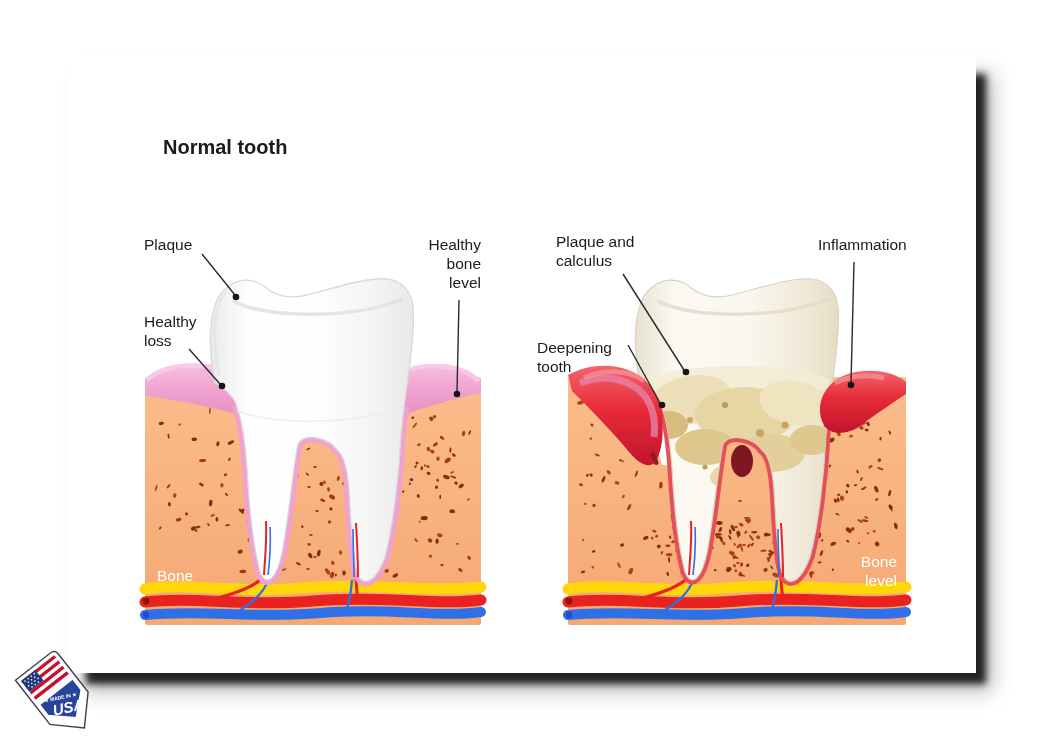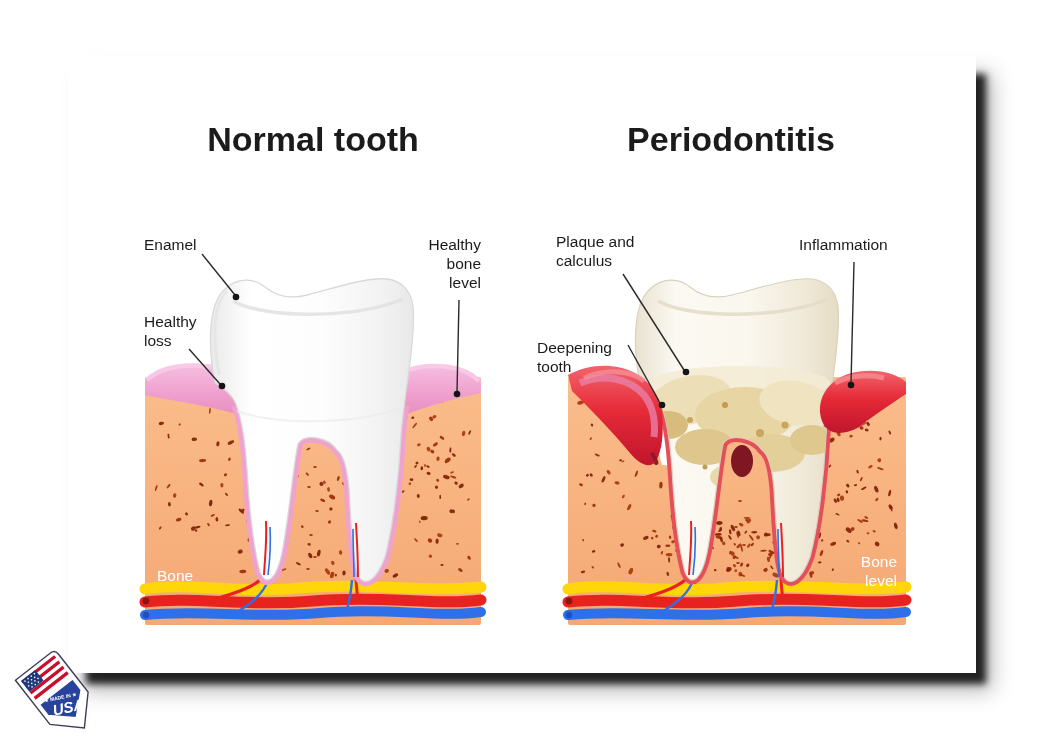--- a/index.html
+++ b/index.html
@@ -1,22 +1,22 @@
 <!DOCTYPE html>
 <html style="--c-label_text: #1b1b1b; --c-bone_label_text: #ffffff; --c-bone: #F8B37E; --c-bone_speckle: #93270A; --c-gum_pink: #F0A2CF; --c-gum_red: #E8323E; --c-pocket_maroon: #7E1722; --c-tooth_white: #FAFAFA; --c-tooth_cream: #F5EFE1; --c-plaque_tan: #E6D3A2; --c-vessel_yellow: #FFD60A; --c-vessel_red: #E8231F; --c-vessel_blue: #2F6FE8; --c-badge_blue: #27439B; --c-badge_red: #C8102E;"><head>
 <meta charset="utf-8">
 <style>
   html,body{margin:0;padding:0;background:#fff;}
   #page{position:relative;width:1050px;height:750px;background:#fff;overflow:hidden;
         font-family:"Liberation Sans",sans-serif;}
   .card{position:absolute;left:68px;top:55px;width:908px;height:618px;background:#fff;z-index:1;
         box-shadow:14px 15px 7px -4px rgba(0,0,0,0.82), 16px 18px 20px 0 rgba(0,0,0,0.28);}
   .diagram-svg{position:absolute;z-index:2;}
-  .title{position:absolute;z-index:3;font-weight:700;font-size:34px;line-height:30px;
-         color:#1b1b1b;text-align:center;width:300px;}
+  .title{position:absolute;z-index:3;font-weight:700;font-size:20px;line-height:30px;
+         color:#1b1b1b;width:300px;margin-top:8px;}
   .lbl{position:absolute;z-index:3;font-size:15.5px;line-height:19px;color:var(--c-label_text,#1b1b1b);}
   .lbl.white{color:var(--c-bone_label_text,#fff);}
   .lbl.right{text-align:right;}
   .line{stroke:#2a2a2a;stroke-width:1.4;fill:none;}
   .dot{fill:#151515;}
   .badge-svg{position:absolute;left:4px;top:644px;z-index:6;}
 </style>
 </head>
 <body>
 
@@ -573,43 +573,42 @@
       <line class="line" x1="83" y1="59" x2="144" y2="155"></line>
       <circle class="dot" cx="146" cy="157" r="3.3"></circle>
       <line class="line" x1="314" y1="47" x2="311" y2="168"></line>
       <circle class="dot" cx="311" cy="170" r="3.3"></circle>
       <line class="line" x1="88" y1="130" x2="120" y2="188"></line>
       <circle class="dot" cx="122" cy="190" r="3.3"></circle>
     </g>
   </svg>
 
   <div class="title" style="left:163px;top:124px">Normal tooth</div>
-  <div class="title" style="left:581px;top:124px">Periodontitis</div>
-
-  <div class="lbl" style="left:144px;top:235px">Enamel</div>
+
+  <div class="lbl" style="left:144px;top:235px">Plaque</div>
 
   <div class="lbl" style="left:144px;top:312px">
     <div>Healthy</div>
     <div>loss</div>
   </div>
 
   <div class="lbl right" style="left:401px;top:235px;width:80px">
     <div>Healthy</div>
     <div>bone</div>
     <div>level</div>
   </div>
 
   <div class="lbl white" style="left:157px;top:566px">Bone</div>
 
   <div class="lbl" style="left:556px;top:232px">
     <div>Plaque and</div>
     <div>calculus</div>
   </div>
 
-  <div class="lbl" style="left:799px;top:235px">Inflammation</div>
+  <div class="lbl" style="left:818px;top:235px">Inflammation</div>
 
   <div class="lbl" style="left:537px;top:338px">
     <div>Deepening</div>
     <div>tooth</div>
   </div>
 
   <div class="lbl white right" style="left:797px;top:552px;width:100px">
     <div>Bone</div>
     <div>level</div>
   </div>

